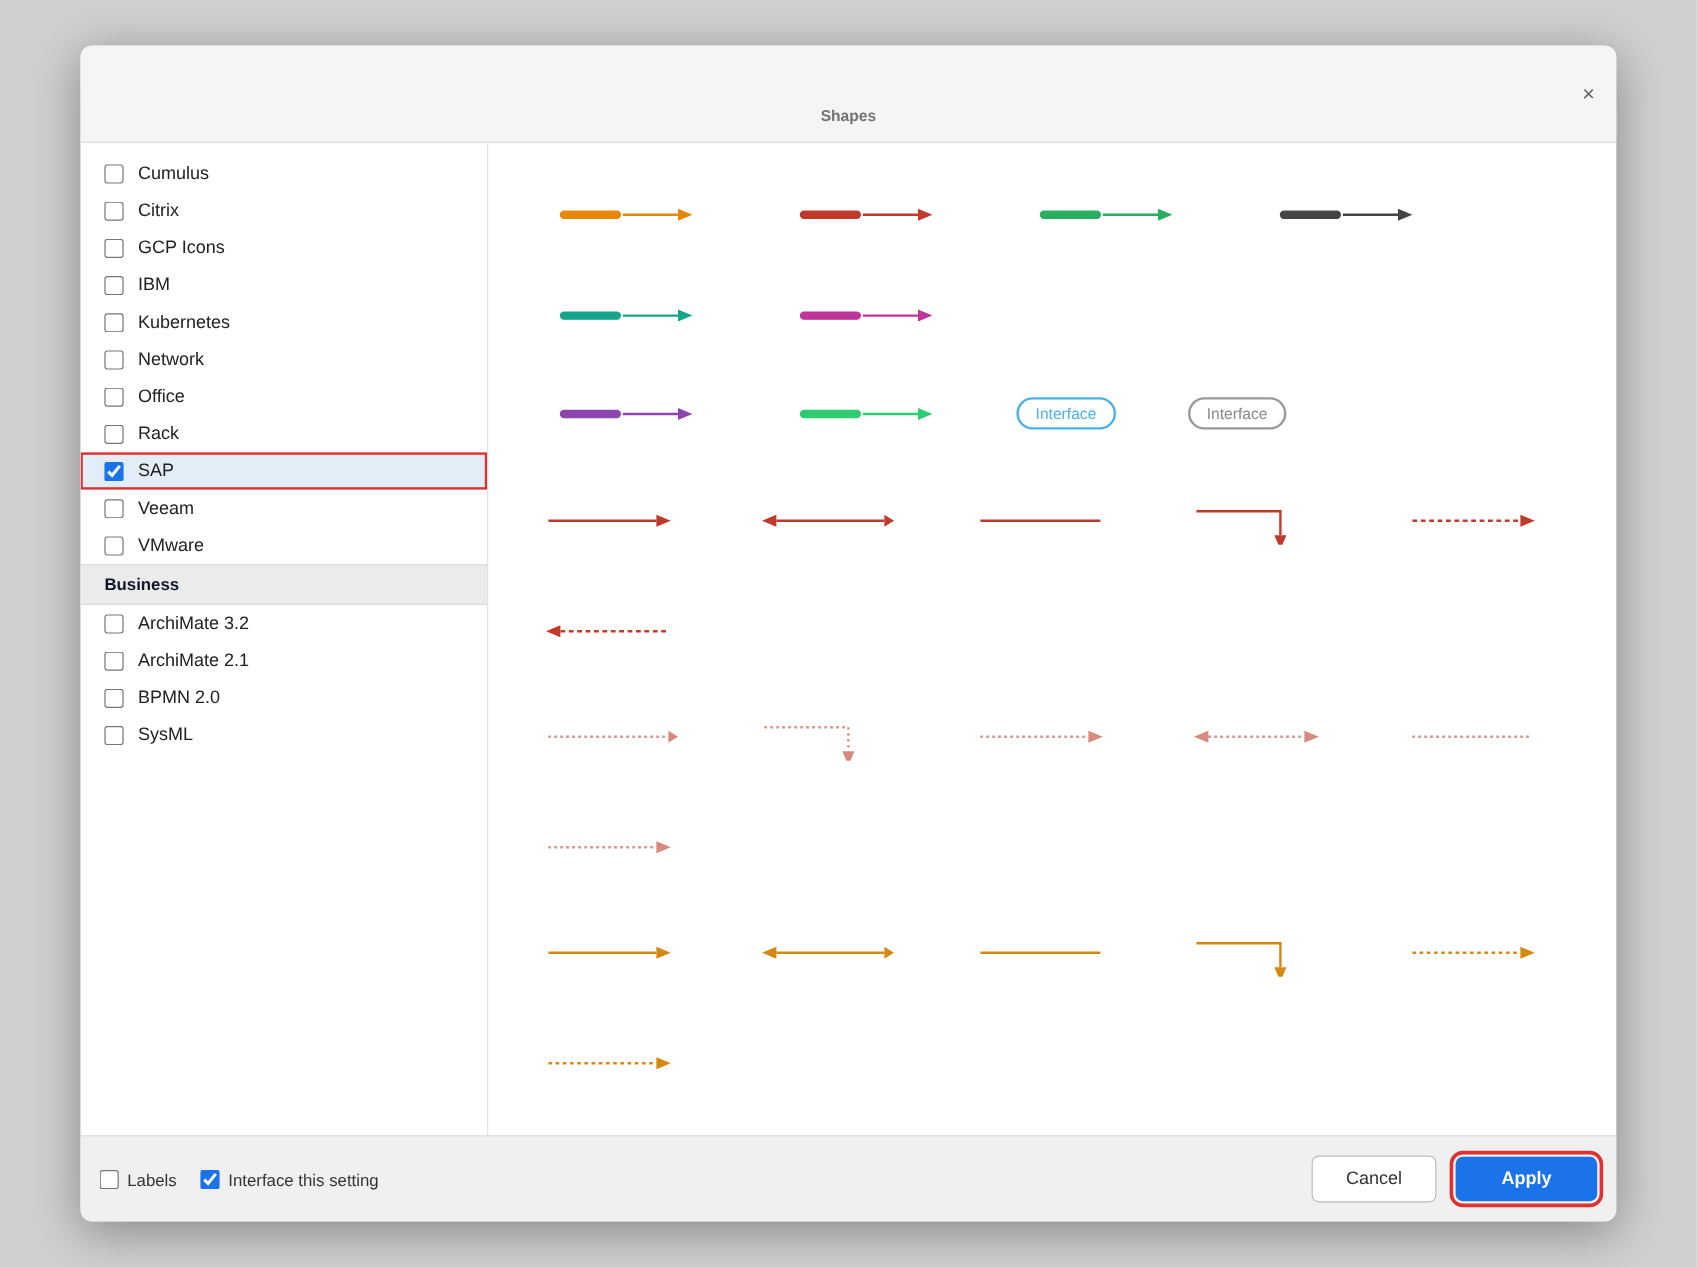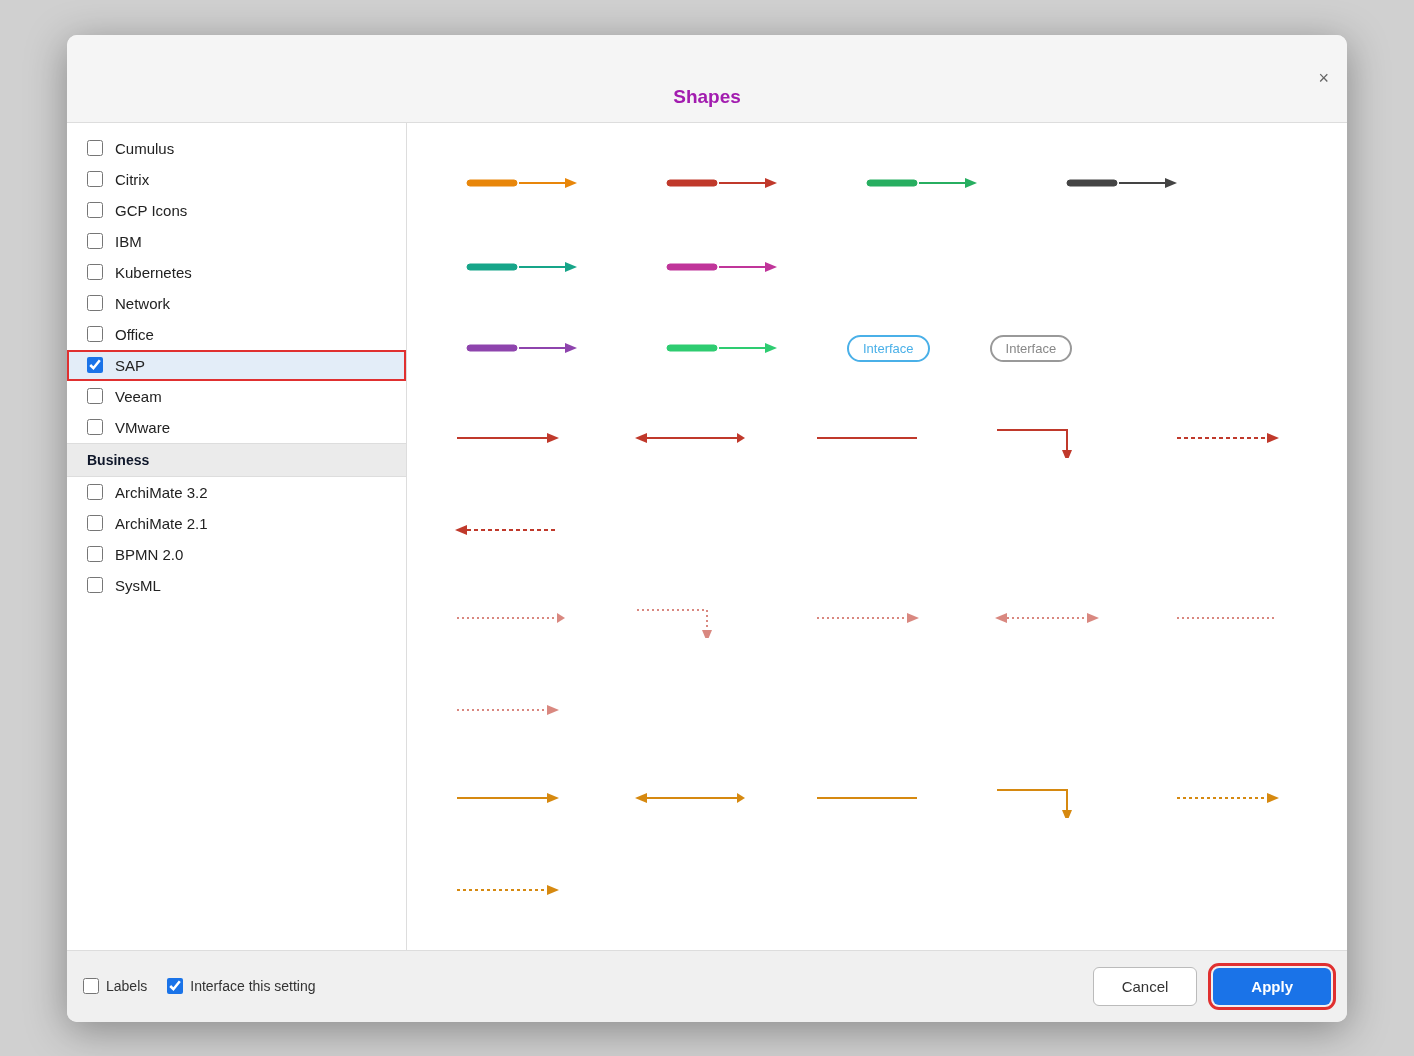--- a/index.html
+++ b/index.html
@@ -24,23 +24,23 @@
     .dialog-header {
       background: #f5f5f5;
       border-bottom: 1px solid #ddd;
       padding: 14px 20px;
       display: flex;
       align-items: center;
       justify-content: center;
       position: relative;
     }
     .dialog-title {
-      font-size: 19px;
+      font-size: 13px;
       font-weight: 700;
-      color: #a21caf;
+      color: #737373;
       margin-top: 37px;
     }
     .close-btn {
       position: absolute;
       right: 18px;
       top: 50%;
       transform: translateY(-50%);
       background: none;
       border: none;
       cursor: pointer;
@@ -215,20 +215,24 @@
         <span>Kubernetes</span>
       </div>
       <div class="sidebar-item">
         <input type="checkbox" style="">
         <span>Network</span>
       </div>
       <div class="sidebar-item">
         <input type="checkbox" style="">
         <span>Office</span>
       </div>
+      <div class="sidebar-item">
+        <input type="checkbox" style="">
+        <span>Rack</span>
+      </div>
       <div class="sidebar-item selected-highlight">
         <input type="checkbox" checked="" style="">
         <span>SAP</span>
       </div>
       <div class="sidebar-item">
         <input type="checkbox" style="">
         <span>Veeam</span>
       </div>
       <div class="sidebar-item">
         <input type="checkbox" style="">

